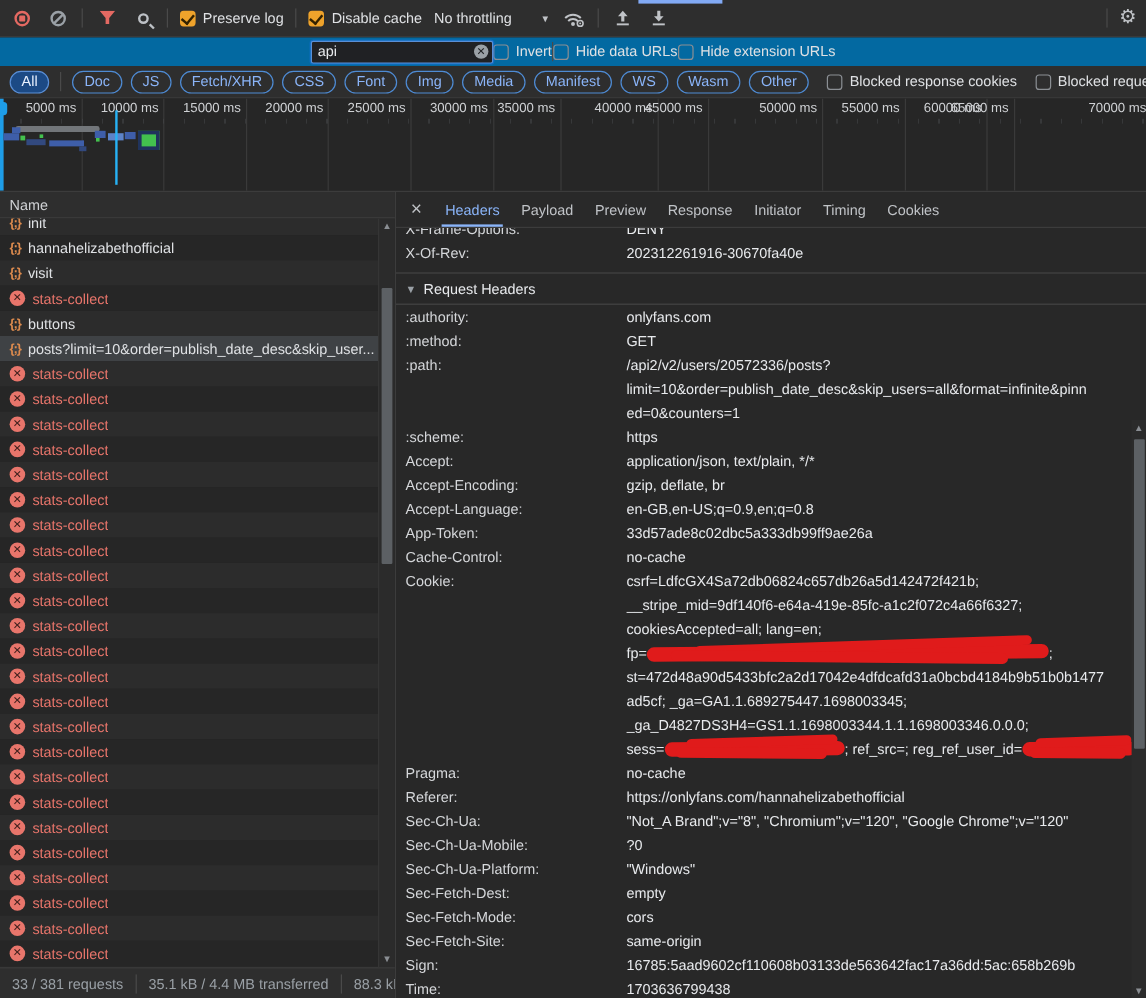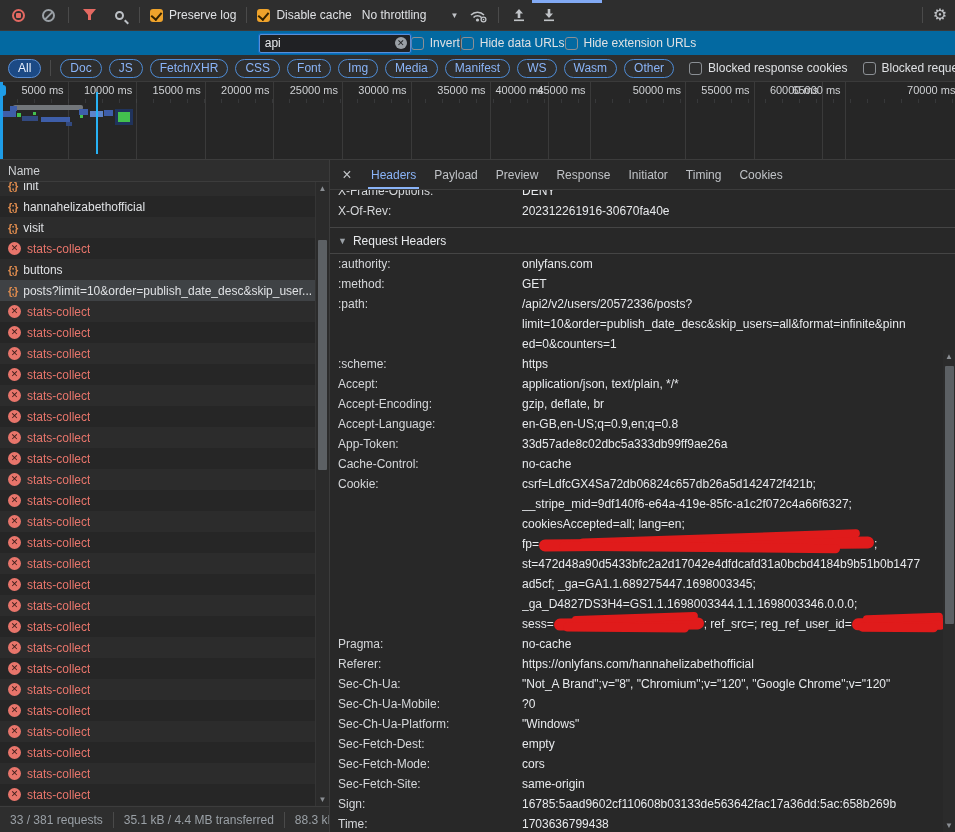--- a/index.html
+++ b/index.html
@@ -229,21 +229,21 @@
       </div>
       <div class="ov-col" style="left: 205.8px; width: 68.6px;">
         <span class="ov-lbl">20000 ms</span>
       </div>
       <div class="ov-col" style="left: 274.4px; width: 68.6px;">
         <span class="ov-lbl">25000 ms</span>
       </div>
       <div class="ov-col" style="left: 343px; width: 68.6px;">
         <span class="ov-lbl">30000 ms</span>
       </div>
-      <div class="ov-col" style="left: 422px; width: 68.6px;">
+      <div class="ov-col" style="left: 399px; width: 68.6px;">
         <span class="ov-lbl">35000 ms</span>
       </div>
       <div class="ov-col" style="left: 480.2px; width: 68.6px;">
         <span class="ov-lbl">40000 ms</span>
       </div>
       <div class="ov-col" style="left: 522px; width: 68.6px;">
         <span class="ov-lbl">45000 ms</span>
       </div>
       <div class="ov-col" style="left: 617.4px; width: 68.6px;">
         <span class="ov-lbl">50000 ms</span>

